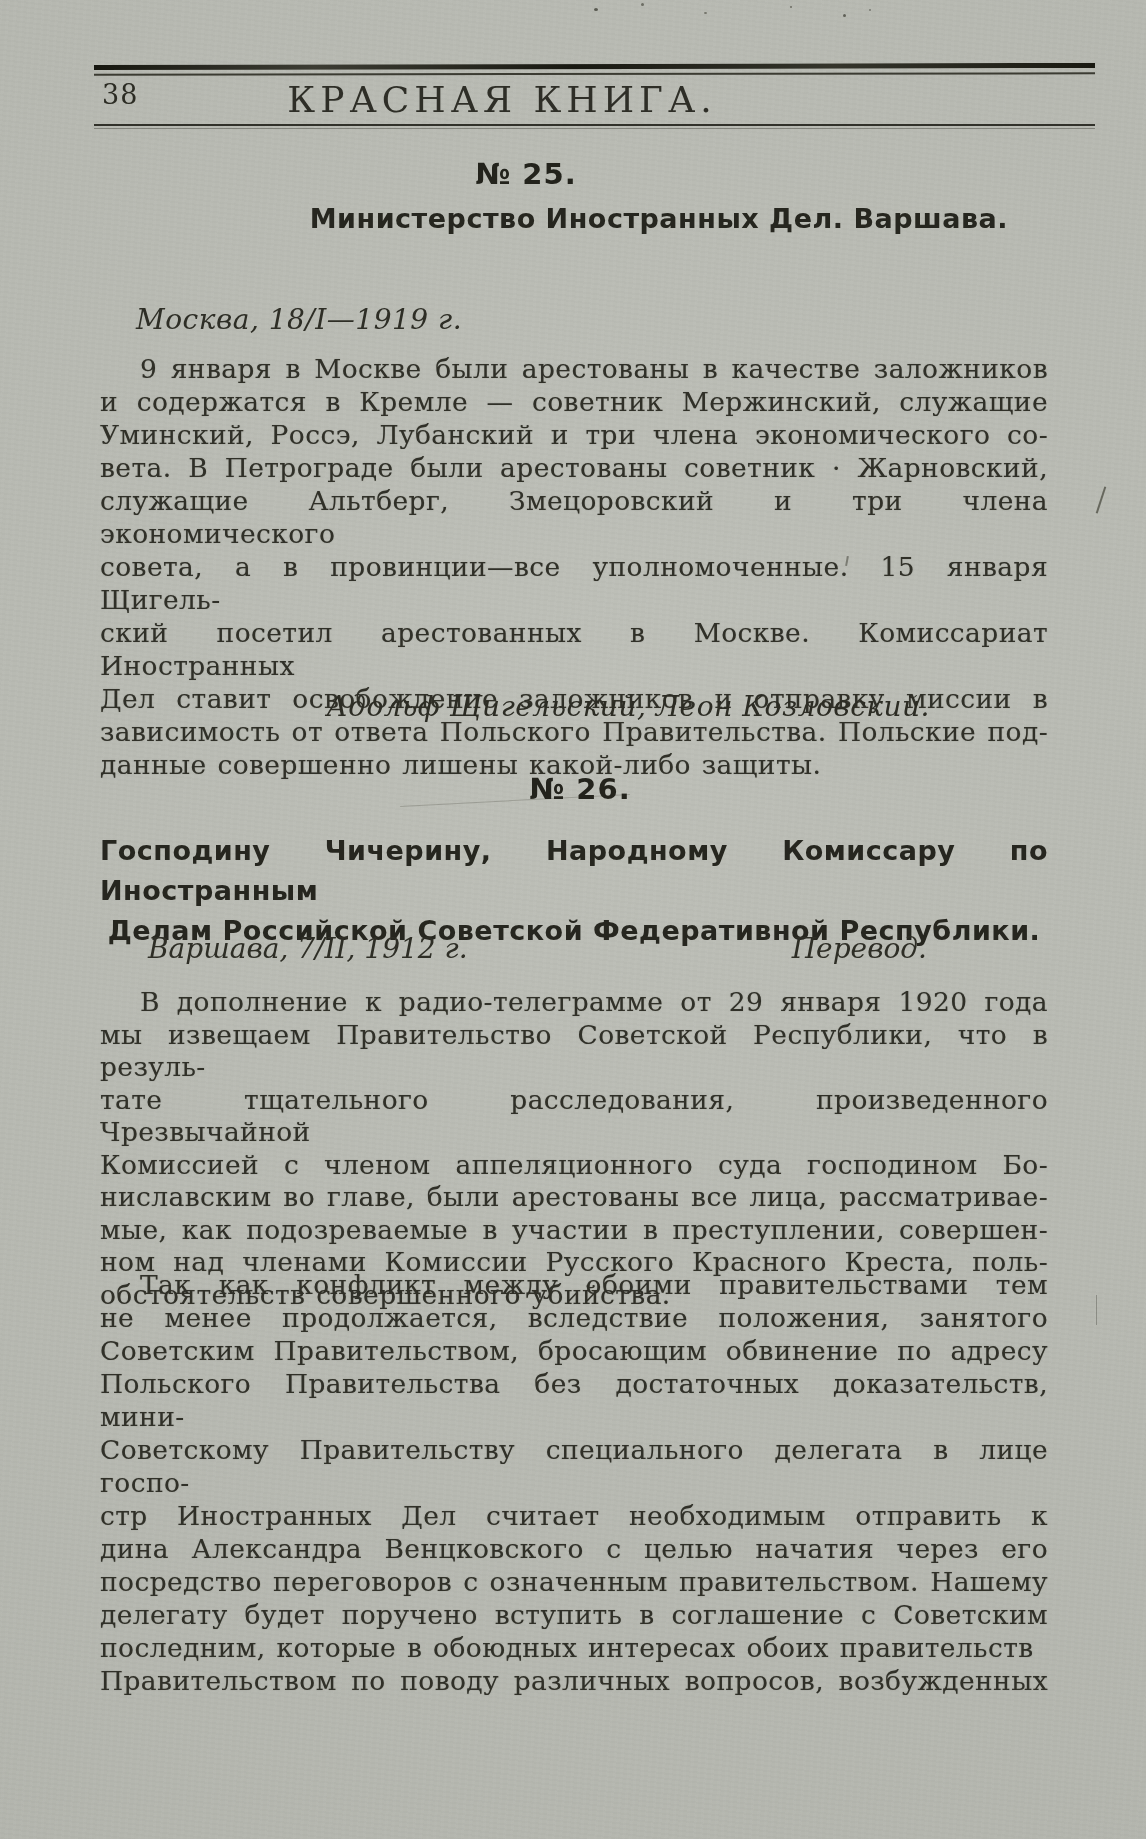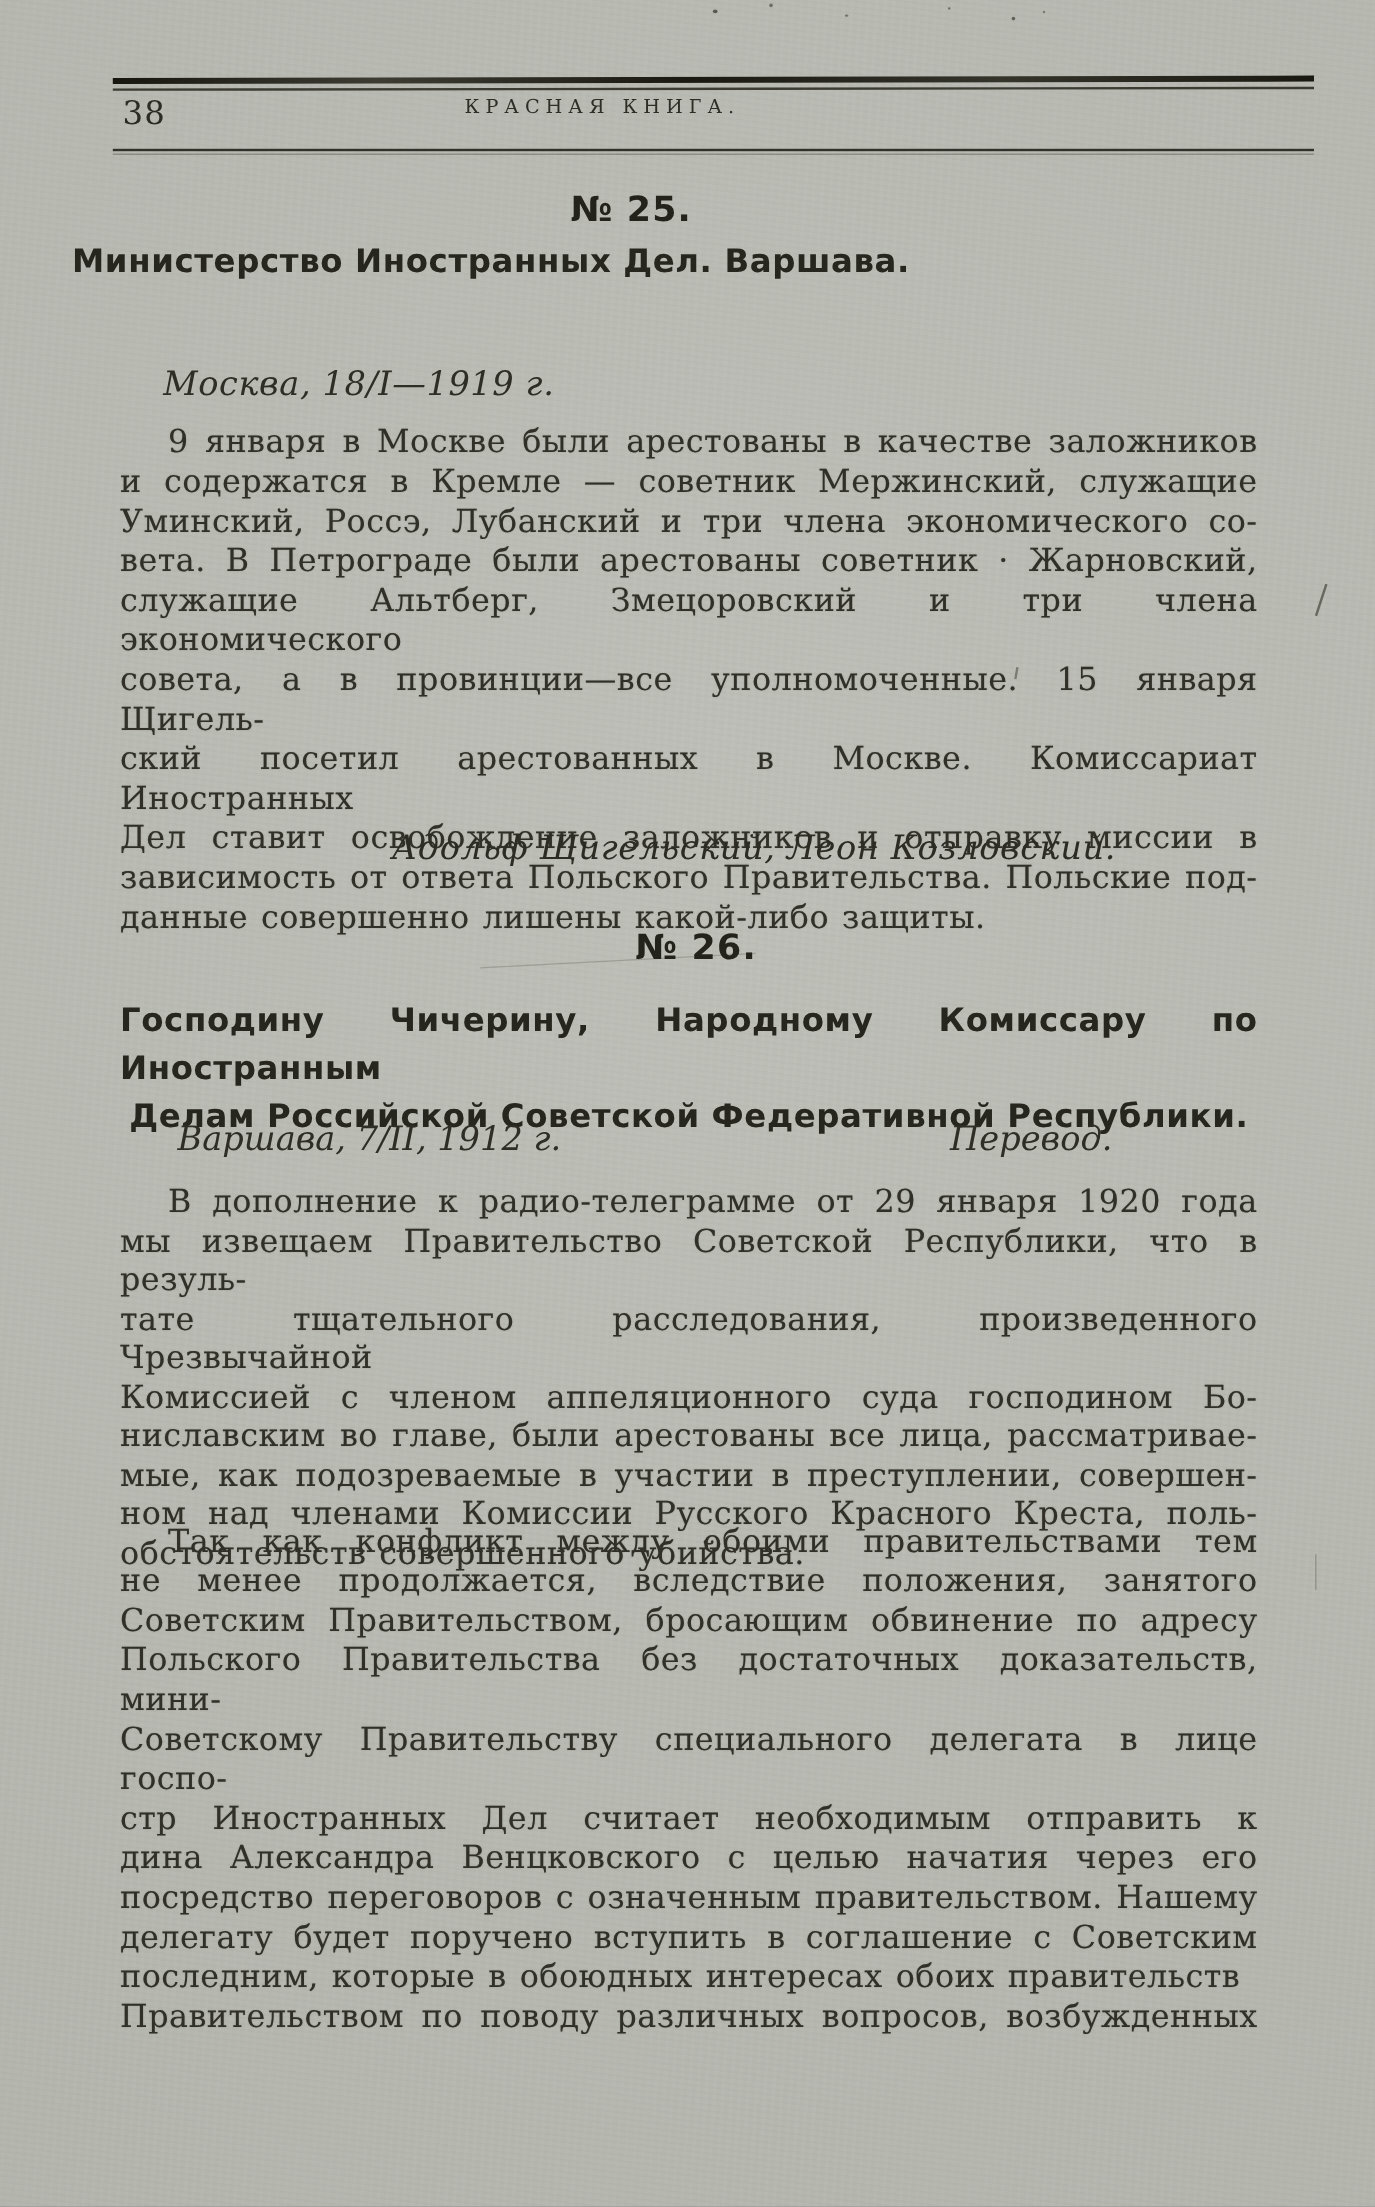--- a/index.html
+++ b/index.html
@@ -21,28 +21,28 @@
   .rule-top-thick{top:64px;height:5px;transform:rotate(-0.12deg);
     background:linear-gradient(90deg,#16160f,#3c3c33 22%,#191912 48%,#34342b 74%,#191911);}
   .rule-top-thin{top:73px;height:2px;background:#3b3b32;transform:rotate(-0.08deg);}
   .rule-mid{top:124px;height:2px;background:#31312a;}
   .rule-mid-echo{top:128px;height:1px;background:#31312a;opacity:.4;}
   
   .folio-row{position:absolute;top:79px;left:100px;width:948px;height:30px;}
   .page-number{position:absolute;left:2px;top:0;font-size:27px;letter-spacing:1px;color:#2c2c24;}
   .running-title{position:absolute;left:0;right:0;top:0;text-align:center;
     transform:translateX(-72px);
-    font-size:16px;letter-spacing:5px;color:#2e2e27;}
+    font-size:36px;letter-spacing:5px;color:#2e2e27;}
   
   .doc-number{position:absolute;left:100px;width:948px;text-align:center;
     font-family:"DejaVu Sans", sans-serif;font-weight:bold;font-size:29px;color:#23231c;
     letter-spacing:1px;}
   #n25{top:157px;transform:translateX(-48px);}
   #n26{top:772px;transform:translateX(6px);}
-  .doc25-title{position:absolute;top:203px;left:100px;width:948px;text-align:left;
+  .doc25-title{position:absolute;top:203px;left:100px;width:948px;text-align:right;
     transform:translateX(-40px);
     font-family:"DejaVu Sans", sans-serif;font-weight:bold;font-size:27px;color:#26261f;
     letter-spacing:0.5px;}
   .doc26-title{position:absolute;top:831px;left:100px;width:948px;
     font-family:"DejaVu Sans", sans-serif;font-weight:bold;font-size:27px;color:#26261f;
     line-height:40px;letter-spacing:0.5px;}
   .doc26-title .t1{text-align:justify;text-align-last:justify;}
   .doc26-title .t2{text-align:center;}
   
   .dateline25{position:absolute;top:303px;left:136px;

